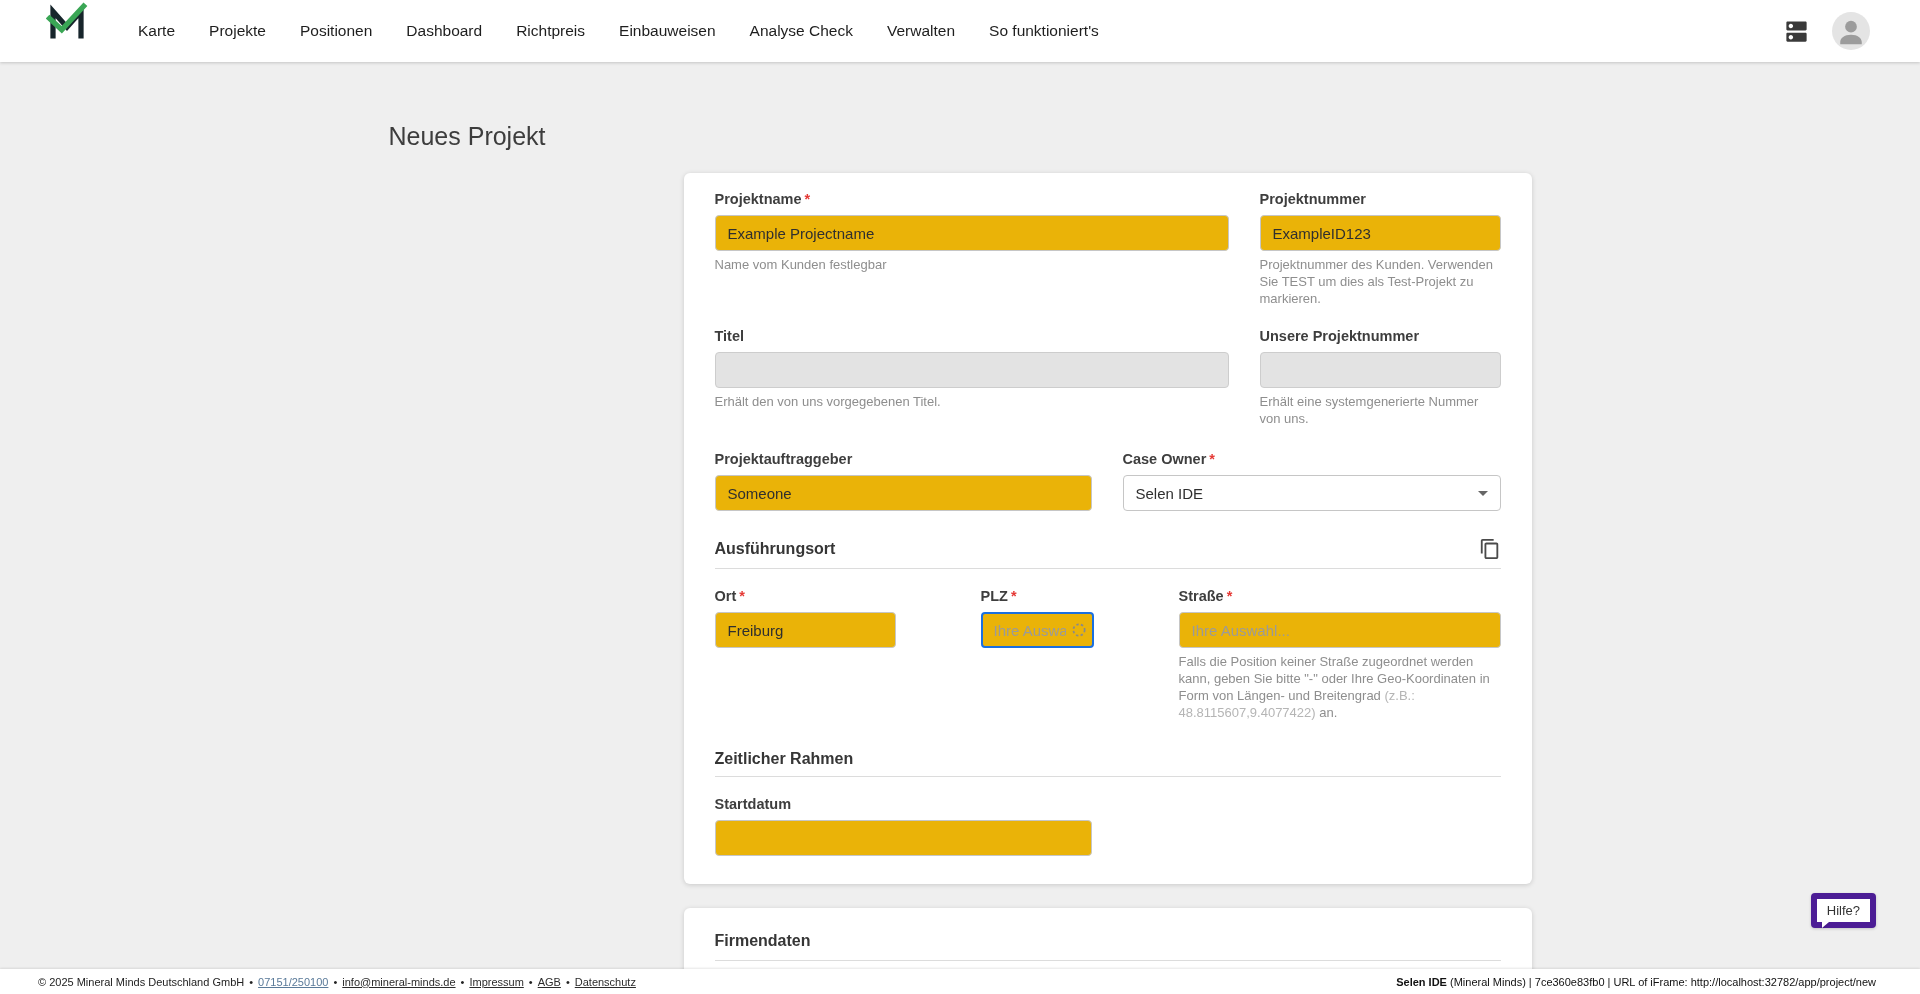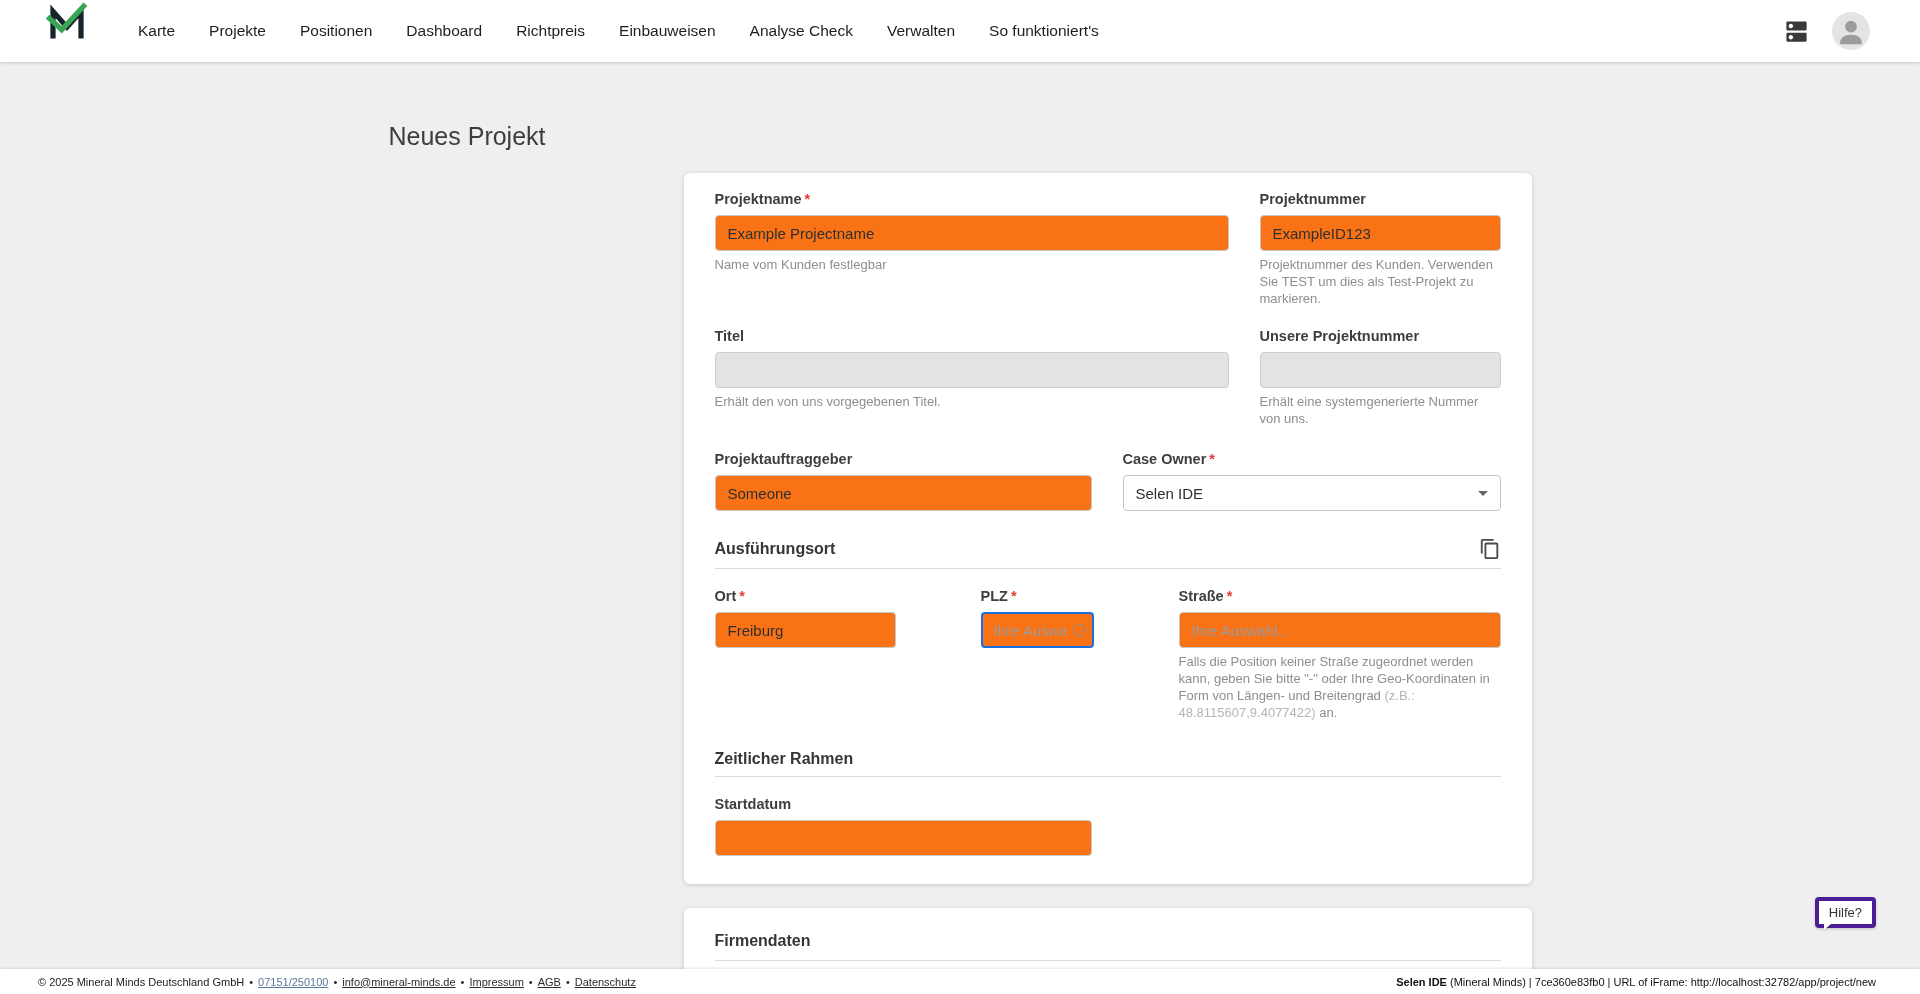--- a/index.html
+++ b/index.html
@@ -62,21 +62,21 @@
   .w-half-r { width: 378px; }
   .w-ort { width: 181px; }
   .w-plz { width: 113px; }
   .w-str { width: 322px; }
   .w-haus { width: 109px; }
 
   .field-label { display: block; font-size: 14.5px; font-weight: 700; color: #3e3e3e; margin-bottom: 8px; white-space: nowrap; }
   .req { color: #e53935; margin-left: 3px; font-weight: 700; }
   .tinput {
     width: 100%; height: 36px; border: 1px solid #c6c6c6; border-radius: 4px;
-    padding: 0 12px; font-size: 15px; color: #2f2f2f; background: #f97316;
+    padding: 0 12px; font-size: 15px; color: #2f2f2f; background: #eab308;
     font-family: "Liberation Sans", sans-serif; outline: none;
   }
   .tinput::placeholder { color: #9a9a9a; }
   .tinput.disabled-input { background: #e3e3e3; border-color: #cdcdcd; }
   .input-wrap { position: relative; }
   .tinput.focused { border: 2px solid #1a6fe0; padding: 0 26px 0 11px; }
   .spinner-icon { position: absolute; right: 7px; top: 50%; margin-top: -8px; width: 16px; height: 16px; }
   .hint { font-size: 13px; color: #8e8e8e; margin-top: 6px; line-height: 1.3; }
   .hint .lighter { color: #b5b5b5; }
 
@@ -88,21 +88,21 @@
   .caret { width: 0; height: 0; border-left: 5px solid transparent; border-right: 5px solid transparent; border-top: 5px solid #666; }
 
   .section-head { display: flex; align-items: center; justify-content: space-between; margin-bottom: 8px; }
   .section-title { font-size: 16px; font-weight: 700; color: #363636; }
   .divider { border-bottom: 1px solid #dcdcdc; margin-bottom: 19px; }
   .card2 .divider { margin-bottom: 0; margin-top: 10px; }
 
   
   .help-btn {
     position: fixed; right: 44px; bottom: 66px;
-    background: #ffffff; border: 4px solid #4c1d95; border-radius: 4px;
+    background: #ffffff; border: 6px solid #4c1d95; border-radius: 4px;
     padding: 4px 10px; font-size: 13px; color: #333333; cursor: pointer;
     font-family: "Liberation Sans", sans-serif;
     box-shadow: 0 1px 3px rgba(0,0,0,.18); z-index: 30;
   }
   .help-btn::after {
     content: ""; position: absolute; left: 5px; bottom: -6px;
     border-left: 7px solid #ffffff; border-bottom: 6px solid transparent;
     filter: drop-shadow(0 1px 1px rgba(0,0,0,.15));
   }
 

